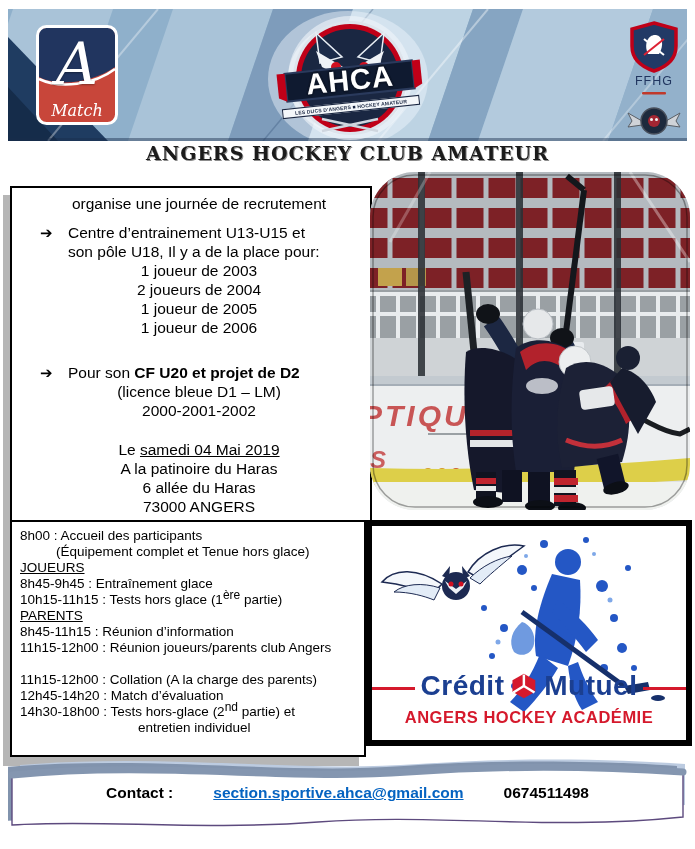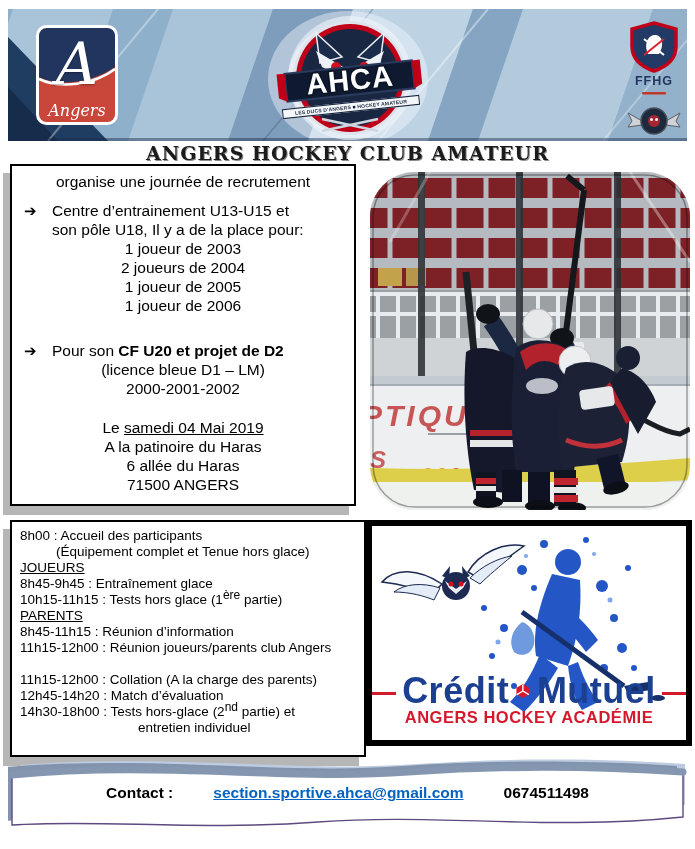--- a/index.html
+++ b/index.html
@@ -17,32 +17,32 @@
       font-family:"DejaVu Serif",serif;font-style:italic;font-size:16px;color:#fff;}
   .ahca-logo{position:absolute;left:262px;top:-2px;width:160px;height:142px;}
   .ahca-acronym{position:absolute;left:8px;top:57px;width:144px;text-align:center;
       transform:rotate(-6deg);font-size:29px;font-weight:bold;letter-spacing:1px;color:#fff;
       text-shadow:-2px 0 0 #0d1628,2px 0 0 #0d1628,0 -2px 0 #0d1628,0 2px 0 #0d1628,
                   -1px -1px 0 #0d1628,1px 1px 0 #0d1628,-1px 1px 0 #0d1628,1px -1px 0 #0d1628;}
   .ahca-tagline{position:absolute;left:12px;top:95px;width:136px;transform:rotate(-6deg);
       background:#f4f7fa;border:1px solid #1a2742;font-size:5px;font-weight:bold;color:#1a2742;
       text-align:center;padding:1px 0;letter-spacing:.2px;white-space:nowrap;overflow:hidden;}
   .ffhg-block{position:absolute;left:618px;top:12px;width:56px;height:120px;}
-  .ffhg-label{position:absolute;left:0;right:0;top:53px;text-align:center;font-weight:bold;
+  .ffhg-label{position:absolute;left:0;right:0;top:53px;text-align:center;font-weight:normal;
       font-size:12.5px;letter-spacing:1px;color:#20355f;}
 
   
   .title{position:absolute;left:0;top:142px;width:695px;text-align:center;
       font-family:"DejaVu Serif",serif;font-weight:bold;font-size:19px;letter-spacing:1px;
       color:#1b1b1b;text-shadow:1px 1px 0 rgba(0,0,0,.45);}
 
   
   .wbox{position:absolute;background:#fff;border:2px solid #000;box-shadow:-7px 9px 0 0 #b6b6b6;}
-  .intro-box{left:10px;top:164px;width:342px;height:332px;font-size:15.5px;line-height:19px;
-      padding-top:6px;box-sizing:content-box;}
+  .intro-box{left:10px;top:186px;width:342px;height:332px;font-size:15.5px;line-height:19px;
+      padding-top:6px;box-sizing:content-box;padding-left:16px;}
   .center{text-align:center;}
   .intro-head{text-align:center;margin-bottom:10px;}
   .bullet-row{display:flex;}
   .bullet-row .arrow{flex:none;width:28px;padding-left:12px;font-size:15px;}
   .b2{margin-top:26px;}
   .ev{margin-top:20px;}
   .u{text-decoration:underline;}
 
   .schedule-box{left:10px;top:520px;width:344px;height:219px;font-size:13.5px;line-height:16px;
       padding:6px 0 8px 8px;box-sizing:content-box;white-space:nowrap;}
@@ -52,21 +52,21 @@
 
   
   .photo{position:absolute;left:370px;top:172px;width:320px;height:338px;}
 
   
   .cm-box{position:absolute;left:366px;top:520px;width:314px;height:214px;background:#fff;
       border:6px solid #000;}
   .cm-brand{position:absolute;left:0;right:0;top:144px;display:flex;align-items:center;
       justify-content:center;gap:6px;}
   .cm-line{width:46px;height:3px;background:#d5192c;margin-top:4px;}
-  .cm-word{font-weight:bold;font-size:36px;color:#1b3f91;letter-spacing:.5px;}
+  .cm-word{font-weight:bold;font-size:28px;color:#1b3f91;letter-spacing:.5px;}
   .cm-sub{position:absolute;left:0;right:0;top:182px;text-align:center;font-weight:bold;
       font-size:16.5px;color:#d5192c;letter-spacing:.5px;}
 
   
   .contact{position:absolute;left:8px;top:757px;width:679px;height:80px;font-weight:bold;}
   .contact-row{position:absolute;left:0;right:0;top:27px;display:flex;justify-content:center;
       gap:40px;font-size:15.5px;align-items:baseline;}
   .email{color:#0563c1;text-decoration:underline;}
 </style>
 </head>
@@ -96,21 +96,21 @@
     </svg>
 
     <div class="angers-logo">
       <svg width="82" height="100" viewBox="0 0 82 100">
         <rect x="1.5" y="1.5" width="79" height="97" rx="9" fill="#c8463a"></rect>
         <path d="M3,10 Q3,3 10,3 H72 Q79,3 79,10 V42 C56,58 22,62 3,52 Z" fill="#21355f"></path>
         <path d="M3,54 C24,64 58,60 79,44" stroke="#ffffff" stroke-width="2.5" fill="none"></path>
         <rect x="1.5" y="1.5" width="79" height="97" rx="9" fill="none" stroke="#ffffff" stroke-width="3"></rect>
       </svg>
       <div class="angers-letter">A</div>
-      <div class="angers-word">Angers</div>
+      <div class="angers-word">Match</div>
     </div>
 
     <div class="ahca-logo">
       <svg width="160" height="142" viewBox="0 0 160 142">
         <circle cx="80" cy="71" r="62" fill="rgba(240,245,250,.6)"></circle>
         <circle cx="80" cy="71" r="57" fill="#dde4ec"></circle>
         <circle cx="80" cy="71" r="54" fill="#c00018"></circle>
         <circle cx="80" cy="71" r="49" fill="#1a2742"></circle>
         <g>
           <polygon points="46,26 72,50 50,56" fill="#1b2b4a" stroke="#e8eef5" stroke-width="1.5"></polygon>
@@ -180,21 +180,21 @@
       </span>
     </div>
     <div class="center">(licence bleue D1 – LM)</div>
     <div class="center">2000-2001-2002</div>
 
     <div class="center ev">
       <span>Le </span><span class="u">samedi 04 Mai 2019</span>
     </div>
     <div class="center">A la patinoire du Haras</div>
     <div class="center">6 allée du Haras</div>
-    <div class="center">71500 ANGERS</div>
+    <div class="center">73000 ANGERS</div>
   </div>
 
   <div class="photo">
     <svg width="320" height="338" viewBox="0 0 320 338">
       <defs>
         <clipPath id="photoClip">
             <rect x="0" y="0" width="320" height="338" rx="45"></rect>
           </clipPath>
       </defs>
       <g clip-path="url(#photoClip)">

